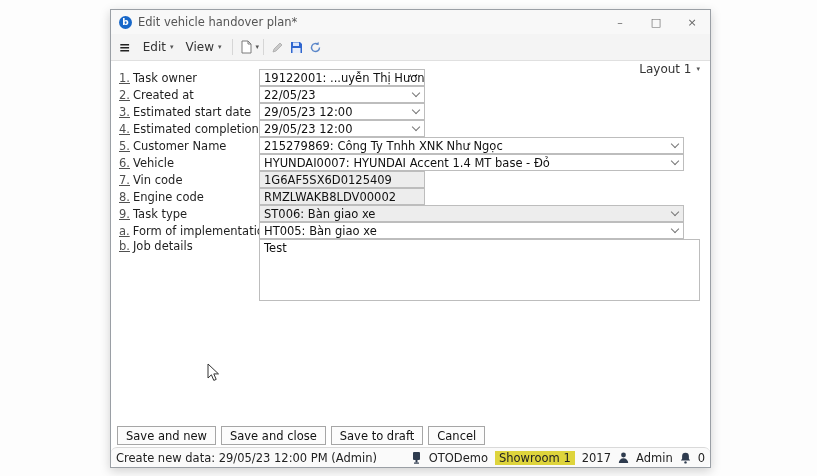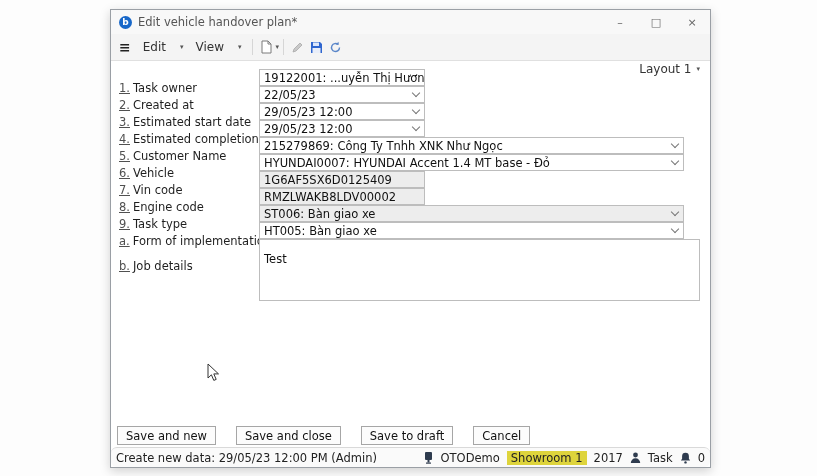--- a/index.html
+++ b/index.html
@@ -20,45 +20,45 @@
     font-size:9px; font-weight:bold; display:flex; align-items:center; justify-content:center;
     margin:0 6px 0 8px; }
   .title-text { font-size:11.5px; color:#555; flex:1; white-space:nowrap; overflow:hidden; }
   .win-controls { display:flex; height:100%; }
   .win-btn { width:36px; height:100%; display:flex; align-items:center; justify-content:center;
     font-size:11px; color:#666; }
 
   
   .toolbar { height:27px; background:#f4f4f4; border-bottom:1px solid #e0e0e0;
     display:flex; align-items:center; padding:0 6px; flex:none; font-size:12px; color:#333; }
-  .tb-item { display:flex; align-items:center; gap:14px; padding:2px 6px; }
+  .tb-item { display:flex; align-items:center; gap:4px; padding:2px 6px; }
   .hamburger { font-size:14px; font-weight:bold; color:#222; padding:0 6px 0 2px; }
   .caret { font-size:7px; color:#555; }
   .tb-sep { width:1px; height:16px; background:#d6d6d6; margin:0 4px; }
   .tb-icon { display:flex; align-items:center; justify-content:center; padding:2px 3px; }
   .toolbar-right { margin-left:auto; display:flex; align-items:center; gap:5px; padding-right:4px;margin-top:44px; }
 
   
   .form { padding:8px 6px 0 8px; flex:none; }
   .row { display:flex; align-items:center; height:17px; }
   .row.tall { height:auto; align-items:flex-start; }
-  .lbl { width:140px; flex:none; font-size:11.5px; color:#1f1f1f; white-space:nowrap;margin-top:20px; }
+  .lbl { width:140px; flex:none; font-size:11.5px; color:#1f1f1f; white-space:nowrap; }
   .num { color:#505050; text-decoration:underline; margin-right:3px; }
   .field { position:relative; border:1px solid #bdbdbd; background:#fff; height:17px;
     display:flex; align-items:center; padding:0 5px 0 4px; font-size:11.5px; color:#111;
     white-space:nowrap; overflow:hidden; }
   .short { width:166px; flex:none; }
   .wide { flex:1; margin-right:20px; }
   .ro { background:#ededed; }
   .chev { width:6px; height:6px; border-right:1px solid #777; border-bottom:1px solid #777;
     transform:rotate(45deg); margin-left:auto; margin-top:-3px; flex:none; }
-  .textarea { flex:1; margin-right:4px; height:62px; align-items:flex-start; padding-top:12px; }
-
-  
-  .footer-buttons { position:absolute; left:6px; bottom:22px; display:flex; gap:20px; }
+  .textarea { flex:1; margin-right:4px; height:62px; align-items:flex-start; padding-top:1px; }
+
+  
+  .footer-buttons { position:absolute; left:6px; bottom:22px; display:flex; gap:5px; }
   .btn { border:1px solid #a6a6a6; background:#fcfcfc; font-size:11.5px; color:#111;
     height:19px; padding:0 8px; display:flex; align-items:center; }
 
   
   .statusbar { position:absolute; left:0; right:0; bottom:0; height:20px;
     border-top:1px solid #d9d9d9; background:#fafafa; display:flex; align-items:center;
     font-size:11.5px; color:#222; padding:0 5px;border-radius:6px; }
   .status-left { flex:1; white-space:nowrap; }
   .status-right { display:flex; align-items:center; gap:7px; }
   .showroom { background:#ded43c; padding:0 4px; color:#222; }
@@ -233,21 +233,21 @@
         </span>
         <span>OTODemo</span>
         <span class="showroom">Showroom 1</span>
         <span>2017</span>
         <span class="s-icon">
           <svg width="11" height="11" viewBox="0 0 11 11">
             <circle cx="5.5" cy="3" r="2.4" fill="#2e3b4e"></circle>
             <path d="M0.8 11 a4.7 4.7 0 0 1 9.4 0 z" fill="#2e3b4e"></path>
           </svg>
         </span>
-        <span>Task</span>
+        <span>Admin</span>
         <span class="s-icon">
           <svg width="11" height="12" viewBox="0 0 11 12">
             <path d="M5.5 0.8 a3.4 3.4 0 0 1 3.4 3.4 v2.6 l1.2 1.8 h-9.2 l1.2-1.8 v-2.6 a3.4 3.4 0 0 1 3.4-3.4 z" fill="#2e3b4e"></path>
             <circle cx="5.5" cy="10.4" r="1.2" fill="#2e3b4e"></circle>
           </svg>
         </span>
         <span>0</span>
       </div>
     </div>
 

